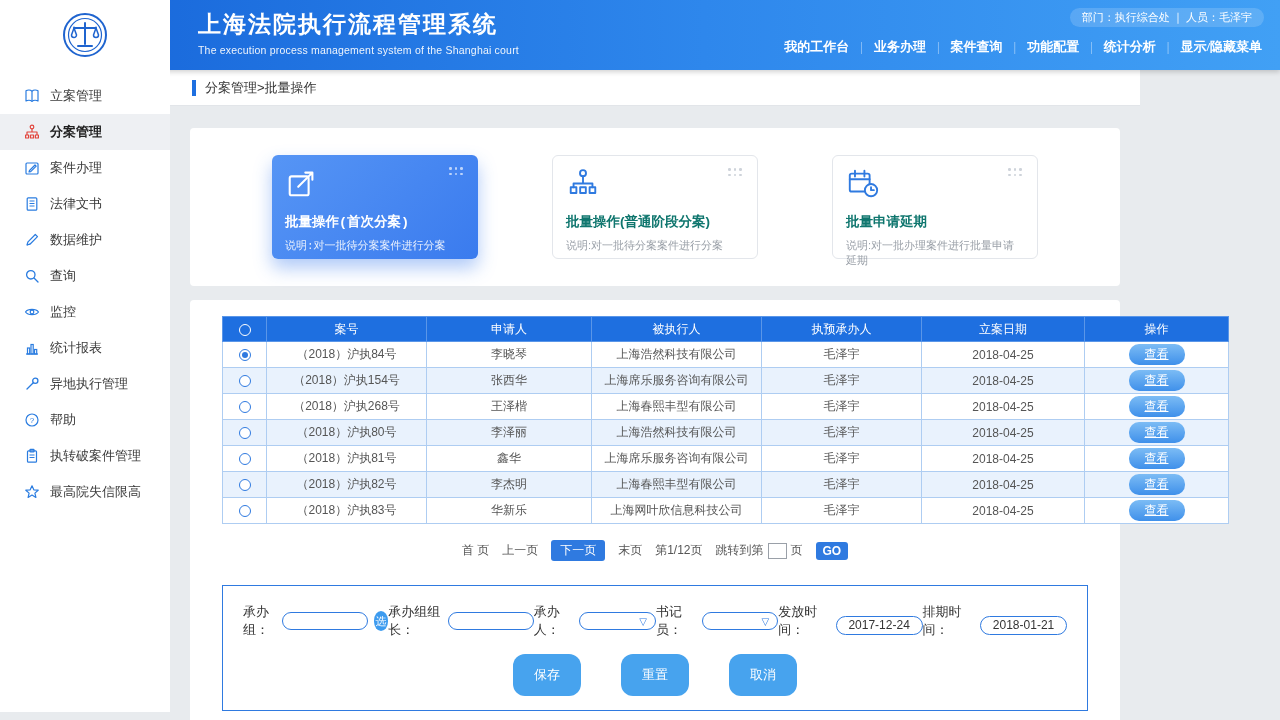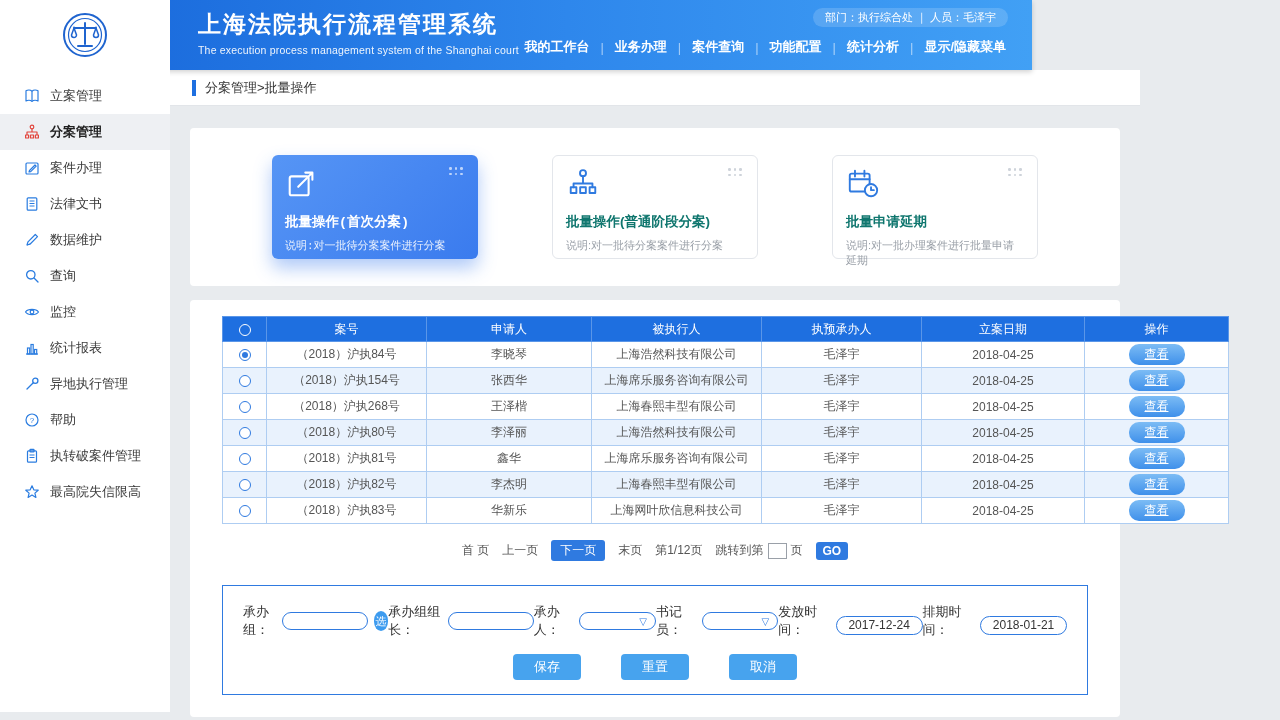--- a/index.html
+++ b/index.html
@@ -6,34 +6,34 @@
   html,body { width:1280px; height:720px; }
   body {
     position: relative;
     background:#e8ebee;
     font-family:"Liberation Sans","DejaVu Sans",sans-serif;
     overflow:hidden;
     color:#333;
   }
   
   .header {
-    position:absolute; top:0; left:0; width:1032px; height:70px;
+    position:absolute; top:0; left:0; width:1280px; height:70px;
     background:linear-gradient(90deg,#1563d8 0%, #2e87ec 55%, #41a0f5 100%);
     box-shadow:0 2px 5px rgba(0,0,0,.18);
     z-index:2;
   }
   .logo-box {
     position:absolute; top:0; left:0; width:170px; height:70px;
     background:#ffffff; display:flex; align-items:center; justify-content:center;
     z-index:4;
   }
   .title-block { position:absolute; left:198px; top:9px; color:#fff; }
   .title-block h1 { font-size:23px; letter-spacing:2px; font-weight:bold; }
   .title-block .subtitle { font-size:10.5px; margin-top:4px; opacity:.92; letter-spacing:.2px; }
-  .header-right { position:absolute; right:24px; top:7px; text-align:right; color:#fff; }
+  .header-right { position:absolute; right:16px; top:7px; text-align:right; color:#fff;font-family:Liberation Serif, serif; }
   .dept-chip {
     display:inline-block; font-size:11px; padding:2px 12px;
     background:rgba(255,255,255,.16); border-radius:10px;
   }
   .top-nav { margin-top:11px; font-size:13px; font-weight:bold; display:flex; gap:0; justify-content:flex-end; align-items:center; }
   .top-nav .nav-item { cursor:pointer; padding:0 2px; }
   .top-nav .sep { opacity:.55; margin:0 9px; font-weight:normal; }
   
   .sidebar {
     position:absolute; top:70px; left:0; width:170px; height:642px;
@@ -138,21 +138,21 @@
     color:#2f7ae0; font-size:10px; cursor:pointer;
   }
   .pill-date {
     width:98px; height:19px; border:1px solid #2f7ae0; border-radius:10px; background:#fff;
     display:flex; align-items:center; justify-content:center; font-size:12px; color:#333;
     cursor:pointer;
     margin-top:8px;
   }
   .form-buttons { display:flex; justify-content:center; gap:40px; margin-top:15px; }
   .form-btn {
-    padding:4px 21px; border-radius:4px; background:#47a3ee; color:#fff;
+    padding:12px 21px; border-radius:12px; background:#47a3ee; color:#fff;
     font-size:13px; cursor:pointer;
   }
 </style>
 </head>
 <body>
 
 <div class="header">
   <div class="title-block">
     <h1>上海法院执行流程管理系统</h1>
     <div class="subtitle">The execution process management system of the Shanghai court</div>

